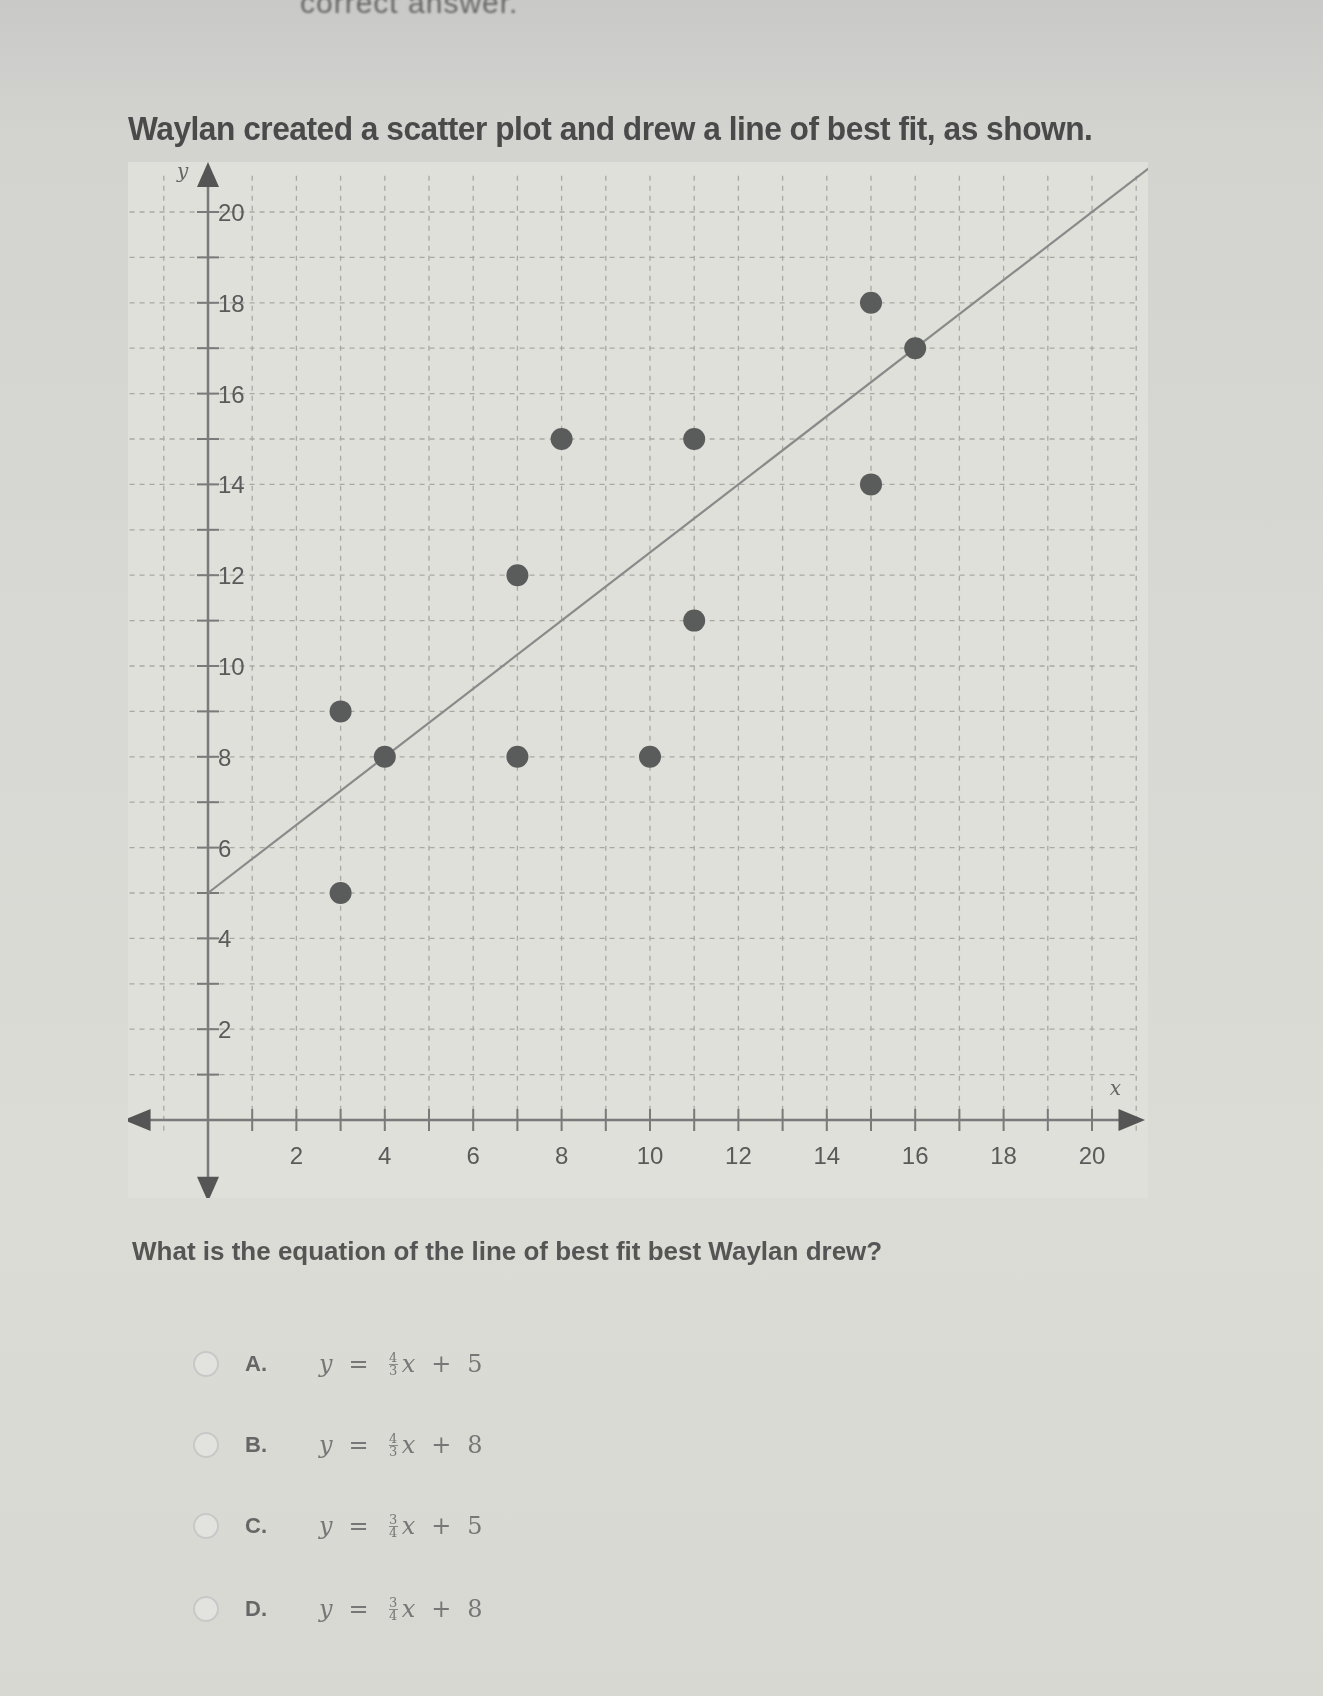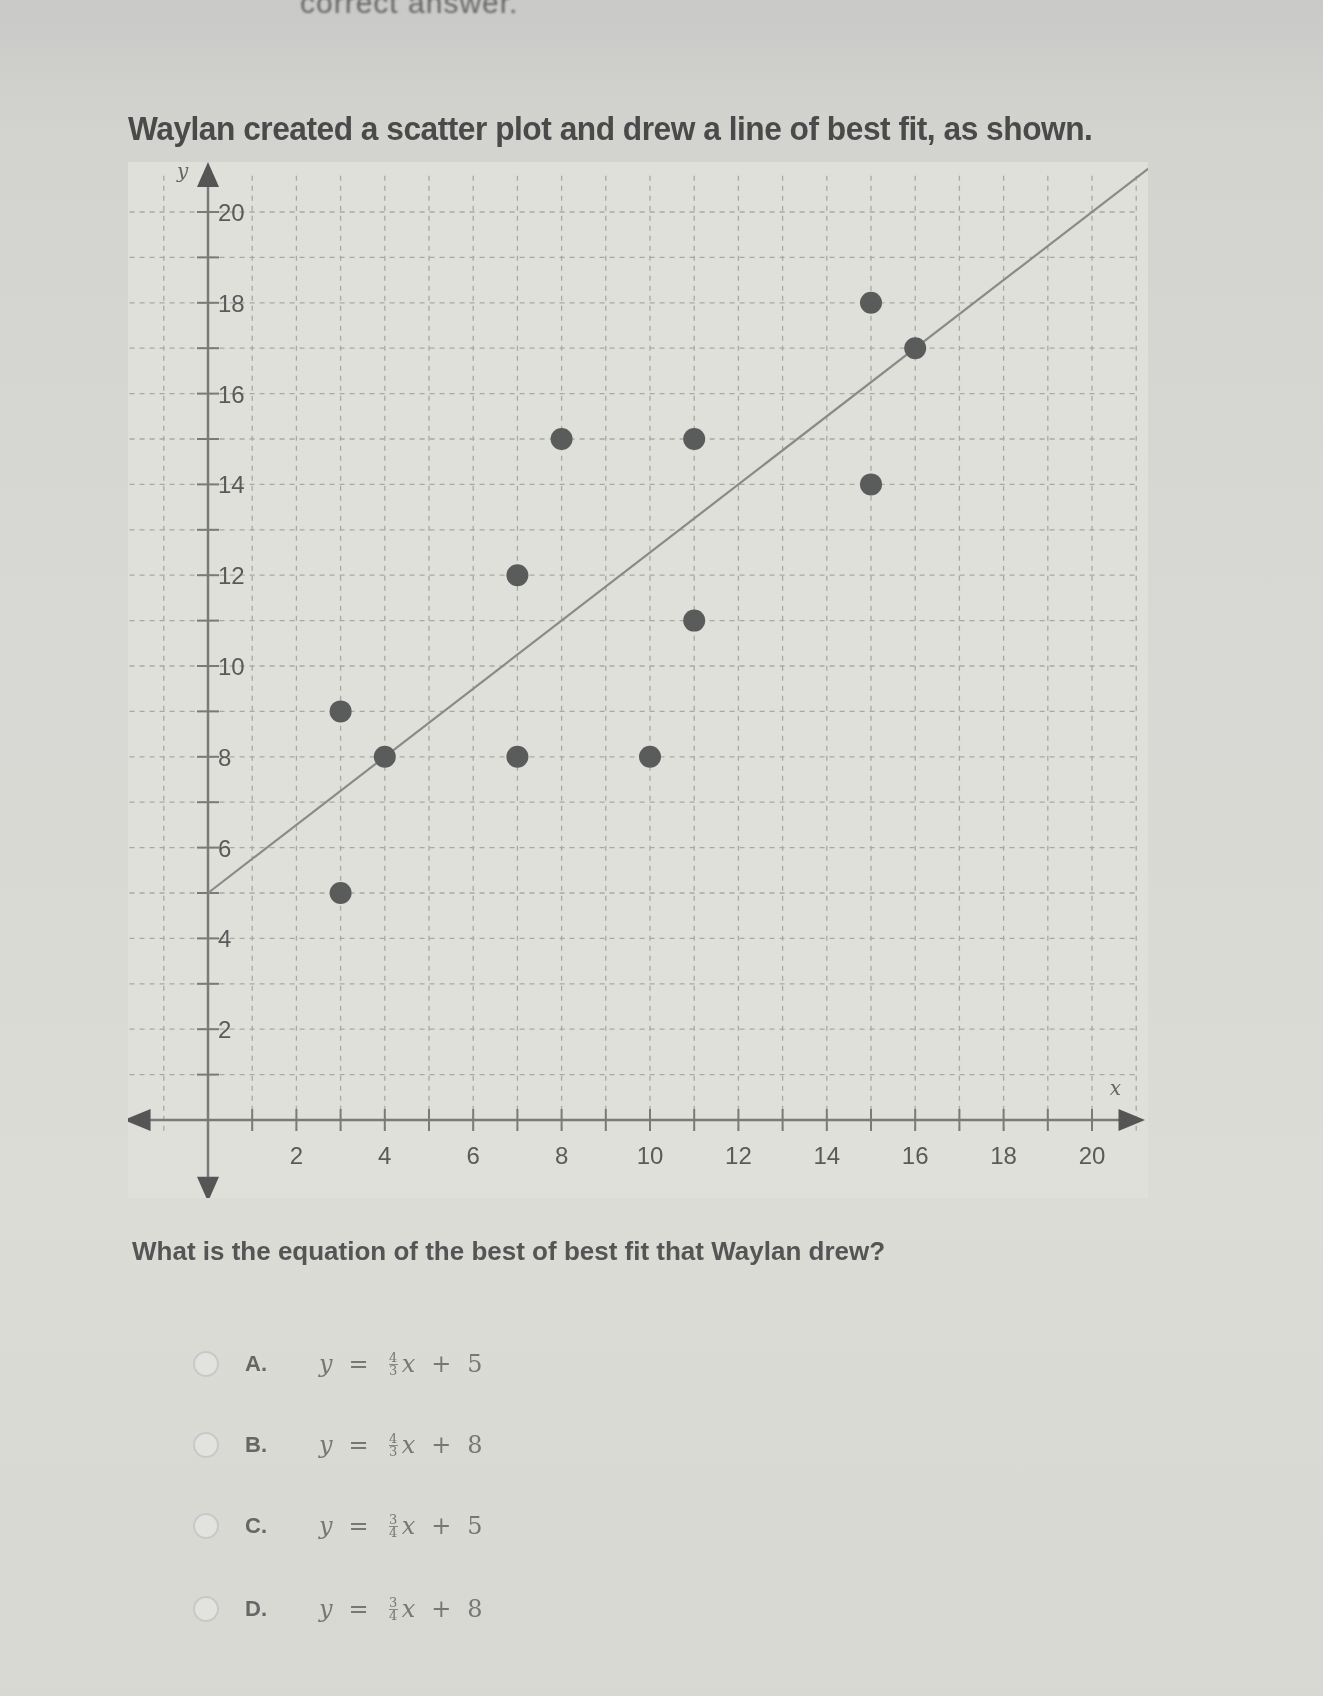--- a/index.html
+++ b/index.html
@@ -166,21 +166,21 @@
       <circle cx="433.6" cy="277" r="11" fill="#5a5c5c"></circle>
       <circle cx="522" cy="594.8" r="11" fill="#5a5c5c"></circle>
       <circle cx="566.2" cy="458.6" r="11" fill="#5a5c5c"></circle>
       <circle cx="566.2" cy="277" r="11" fill="#5a5c5c"></circle>
       <circle cx="743" cy="322.4" r="11" fill="#5a5c5c"></circle>
       <circle cx="743" cy="140.80000000000007" r="11" fill="#5a5c5c"></circle>
       <circle cx="787.2" cy="186.20000000000005" r="11" fill="#5a5c5c"></circle>
     </svg>
 </div>
 
-<div class="question">What is the equation of the best of best fit that Waylan drew?</div>
+<div class="question">What is the equation of the line of best fit best Waylan drew?</div>
 
 <div id="options">
     <div class="option" style="top: 1344px;">
       <span class="radio"></span>
       <span class="opt-letter">A.</span>
       <span class="eq">
         <span class="var">y</span>
         <span class="op">=</span>
         <span class="frac">
           <span>4</span>

